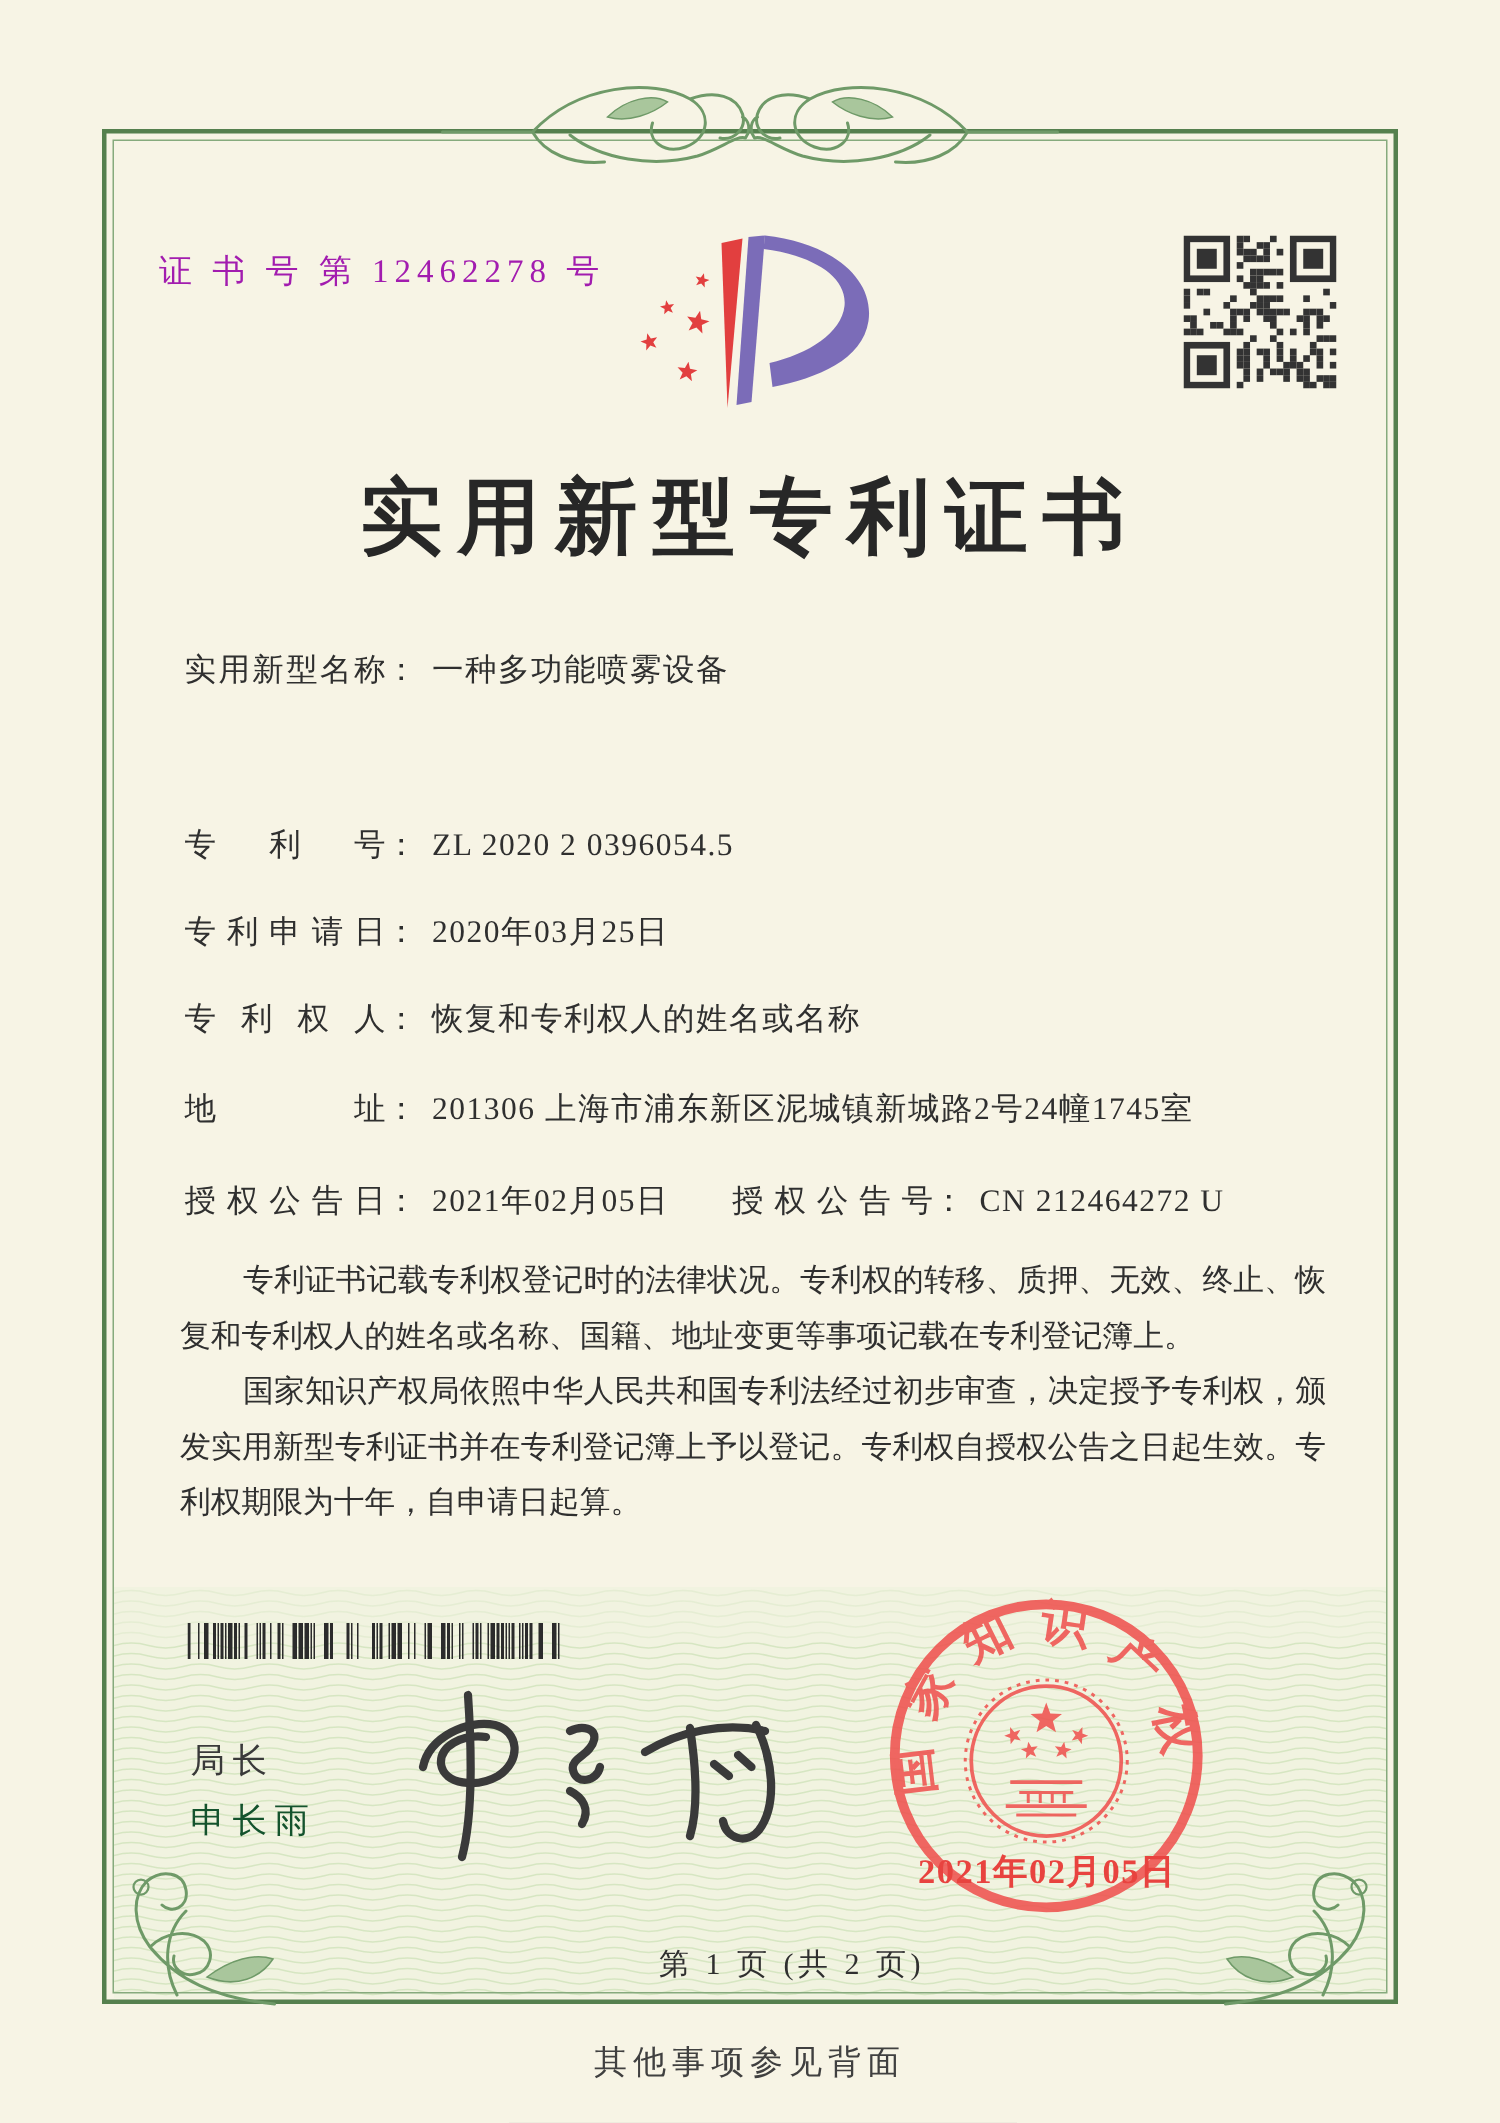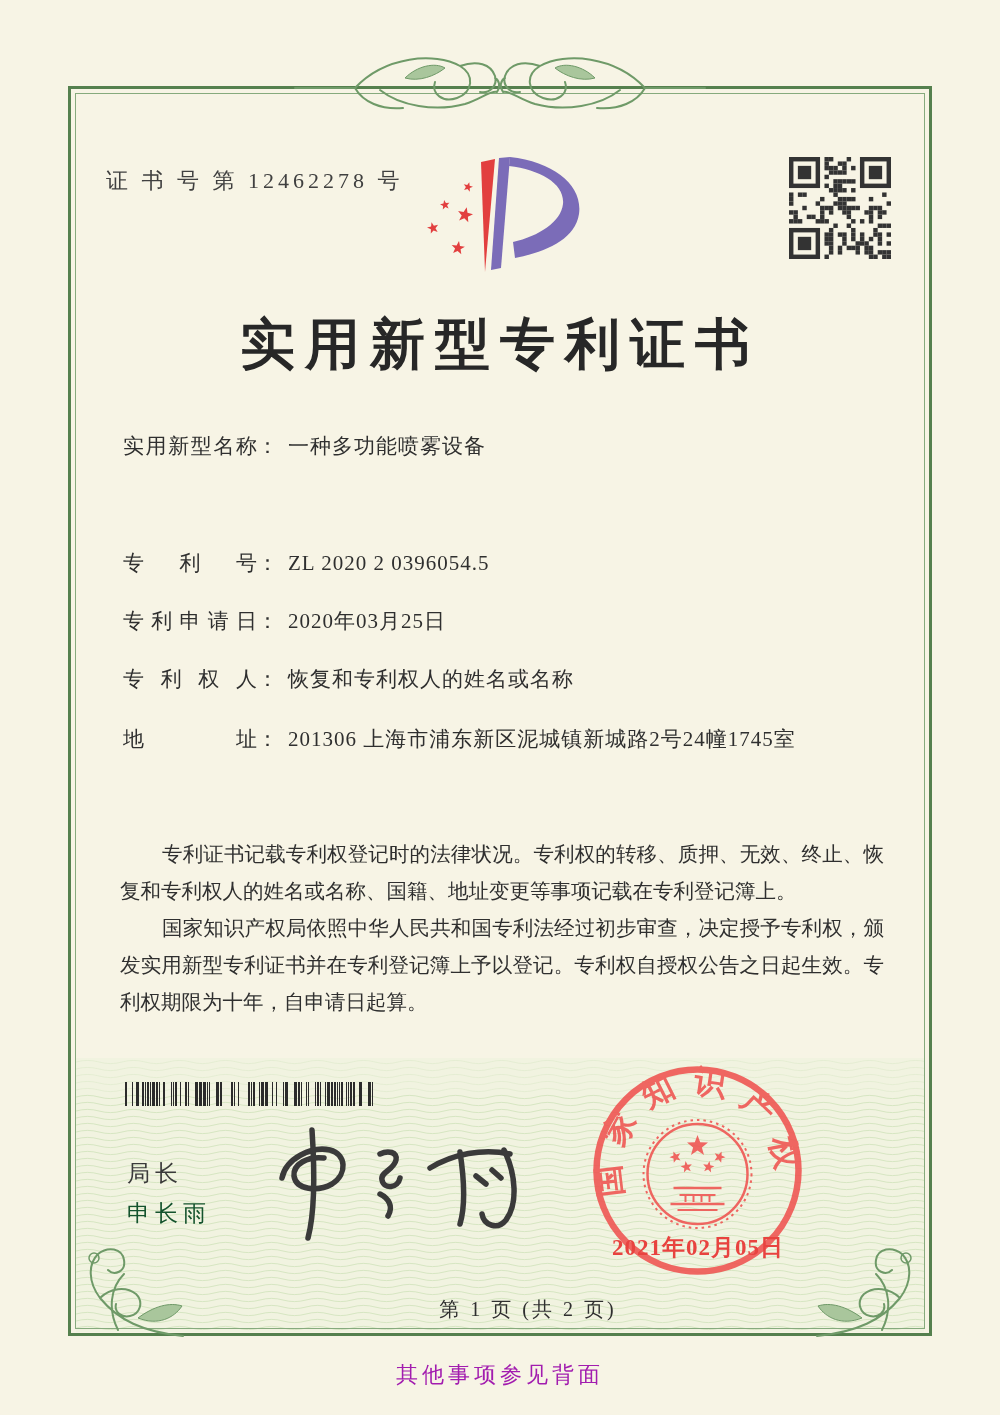--- a/index.html
+++ b/index.html
@@ -3,42 +3,42 @@
 <meta charset="utf-8">
 <style>
   html,body{margin:0;padding:0;background:#e9e6d8;}
   .page{position:relative;width:1000px;height:1415px;background:#f7f4e5;
         font-family:"Liberation Serif","DejaVu Serif",serif;color:#2f2f2f;overflow:hidden;}
   .abs{position:absolute;}
   
   .frame-outer{left:68px;top:86px;width:858px;height:1244px;border:3px solid #55804e;}
   .frame-inner{left:4px;top:4px;right:4px;bottom:4px;position:absolute;border:1px solid #86aa7d;}
   
-  .cert-no{left:106px;top:166px;font-size:22px;letter-spacing:4px;color:#404040;}
+  .cert-no{left:106px;top:166px;font-size:22px;letter-spacing:4px;color:#a21caf;}
   .title{left:0;top:308px;width:100%;text-align:center;font-size:55px;font-weight:600;
          letter-spacing:10px;color:#272727;}
   
   .field-row{left:123px;height:32px;font-size:21px;white-space:nowrap;}
   .flabel{display:inline-block;width:134px;text-align:justify;text-align-last:justify;
           text-justify:inter-character;vertical-align:bottom;}
   .fcolon{display:inline-block;margin-right:10px;}
   .fvalue{letter-spacing:1px;}
   .grant-pair2{position:absolute;left:365px;top:0;}
   
   .paras{left:120px;top:836px;width:764px;font-size:20.5px;line-height:37px;text-align:justify;}
   .paras p{margin:0;text-indent:2.05em;}
   
   .sig-title{left:127px;top:1158px;font-size:23px;letter-spacing:5px;
              font-family:"Liberation Sans","DejaVu Sans",sans-serif;color:#3a3a3a;}
   .sig-name{left:127px;top:1198px;font-size:23px;letter-spacing:5px;
             font-family:"Liberation Sans","DejaVu Sans",sans-serif;color:#14532d;}
   .seal-date{left:598px;top:1232px;width:200px;text-align:center;font-size:23px;
              color:#e8433f;letter-spacing:1px;font-weight:600;}
   .page-indicator{left:0;top:1296px;width:100%;text-align:center;font-size:20px;letter-spacing:3px;padding-left:28px;}
-  .back-note{left:0;top:1360px;width:100%;text-align:center;font-size:22px;letter-spacing:4px;color:#a21caf;}
+  .back-note{left:0;top:1360px;width:100%;text-align:center;font-size:22px;letter-spacing:4px;color:#404040;}
   svg{display:block;}
 </style>
 </head>
 <body>
 
 <div class="page">
 
   <svg id="waves-svg" class="abs" style="left:76px;top:1052px;" width="848" height="280" viewBox="0 0 848 280">
       <rect x="0" y="6" width="848" height="274" fill="#edf3dd" opacity="0.55"></rect>
       <path d="M0,10 q11.5,-3.2 23,0 q11.5,3.2 23,0 q11.5,-3.2 23,0 q11.5,3.2 23,0 q11.5,-3.2 23,0 q11.5,3.2 23,0 q11.5,-3.2 23,0 q11.5,3.2 23,0 q11.5,-3.2 23,0 q11.5,3.2 23,0 q11.5,-3.2 23,0 q11.5,3.2 23,0 q11.5,-3.2 23,0 q11.5,3.2 23,0 q11.5,-3.2 23,0 q11.5,3.2 23,0 q11.5,-3.2 23,0 q11.5,3.2 23,0 q11.5,-3.2 23,0 q11.5,3.2 23,0 q11.5,-3.2 23,0 q11.5,3.2 23,0 q11.5,-3.2 23,0 q11.5,3.2 23,0 q11.5,-3.2 23,0 q11.5,3.2 23,0 q11.5,-3.2 23,0 q11.5,3.2 23,0 q11.5,-3.2 23,0 q11.5,3.2 23,0 q11.5,-3.2 23,0 q11.5,3.2 23,0 q11.5,-3.2 23,0 q11.5,3.2 23,0 q11.5,-3.2 23,0 q11.5,3.2 23,0 q11.5,-3.2 23,0" fill="none" stroke="#cfe2ba" stroke-width="1" opacity="0.35"></path>
@@ -285,20 +285,26 @@
   <div class="abs field-row" style="top:607px">
     <span class="flabel">专利申请日</span><span class="fcolon">：</span><span class="fvalue">2020年03月25日</span>
   </div>
   <div class="abs field-row" style="top:665px">
     <span class="flabel">专利权人</span><span class="fcolon">：</span><span class="fvalue">恢复和专利权人的姓名或名称</span>
   </div>
   <div class="abs field-row" style="top:725px">
     <span class="flabel">地址</span><span class="fcolon">：</span><span class="fvalue">201306 上海市浦东新区泥城镇新城路2号24幢1745室</span>
   </div>
 
+  <div class="abs field-row" style="top:786px">
+    <span class="flabel">授权公告日</span><span class="fcolon">：</span><span class="fvalue">2021年02月05日</span>
+    <span class="grant-pair2">
+      <span class="flabel">授权公告号</span><span class="fcolon">：</span><span class="fvalue">CN 212464272 U</span>
+    </span>
+  </div>
 
   <div class="abs paras">
     <p>专利证书记载专利权登记时的法律状况。专利权的转移、质押、无效、终止、恢复和专利权人的姓名或名称、国籍、地址变更等事项记载在专利登记簿上。</p>
     <p>国家知识产权局依照中华人民共和国专利法经过初步审查，决定授予专利权，颁发实用新型专利证书并在专利登记簿上予以登记。专利权自授权公告之日起生效。专利权期限为十年，自申请日起算。</p>
   </div>
 
   <svg id="barcode-svg" class="abs" style="left:125px;top:1082px;" width="252" height="24" viewBox="0 0 252 24">
       <rect x="0" y="0" width="2" height="24" fill="#2b2b2b"></rect>
       <rect x="7" y="0" width="1" height="24" fill="#2b2b2b"></rect>
       <rect x="11" y="0" width="3" height="24" fill="#2b2b2b"></rect>

